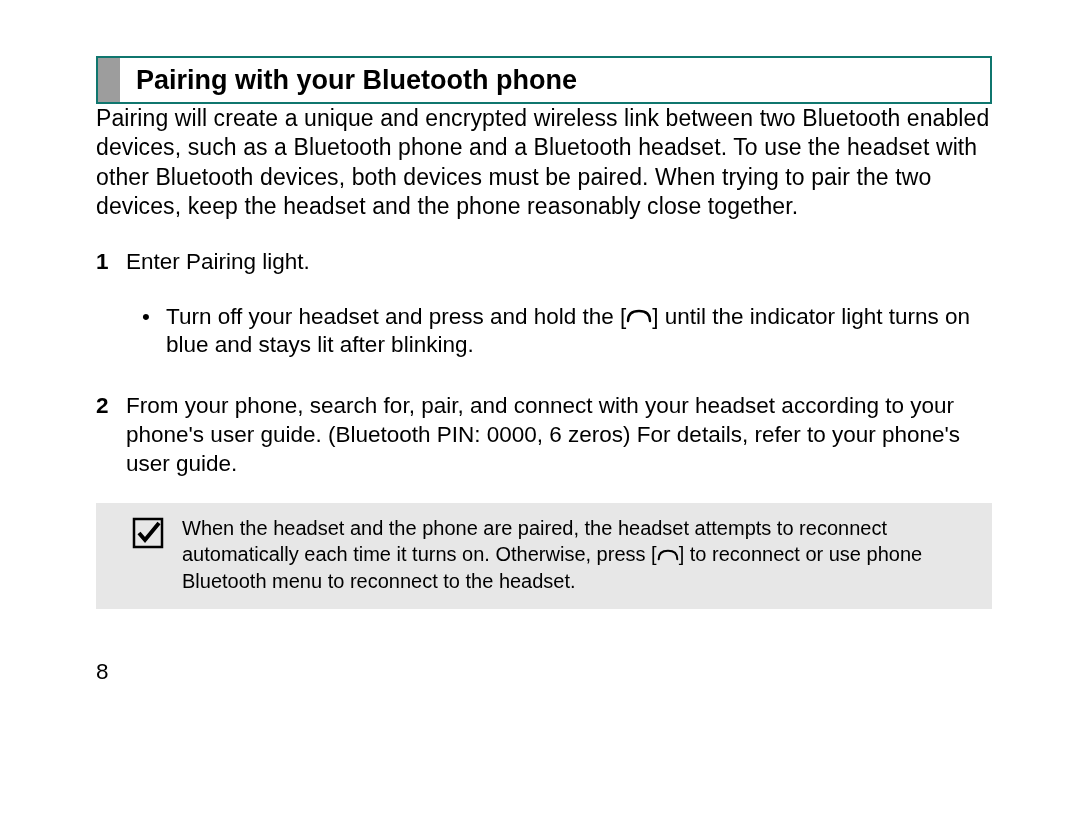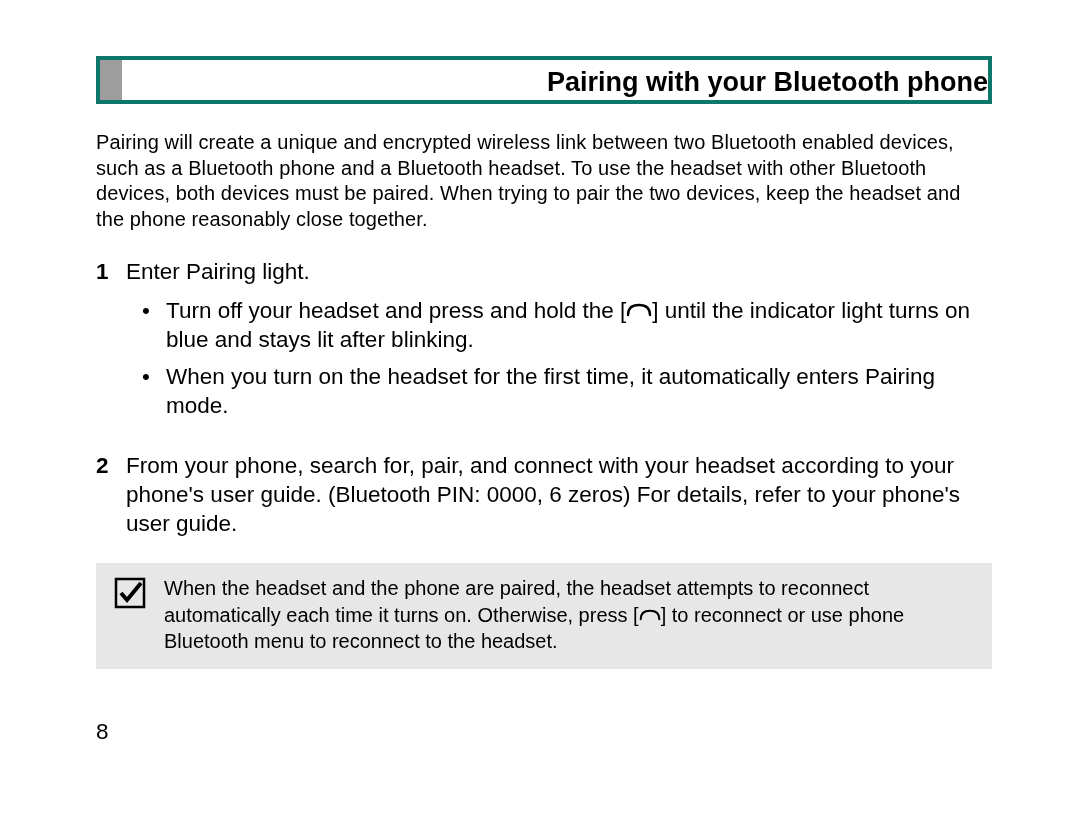--- a/index.html
+++ b/index.html
@@ -10,42 +10,40 @@
     height: 840px;
     font-family: Verdana, Geneva, sans-serif;
     color: #000;
   }
   .page {
     padding: 56px 88px 0 96px;
     box-sizing: border-box;
     width: 1080px;
   }
   .heading-bar {
-    border: 4px solid #0f766e;
+    border: 2px solid #0f766e;
     display: flex;
     align-items: stretch;
     height: 48px;
     box-sizing: border-box;
-    justify-content: space-between;
   }
   .heading-tab {
     width: 22px;
     background: #9d9d9d;
   }
   .heading-text {
     font-weight: bold;
     font-size: 27px;
     line-height: 44px;
     padding-left: 16px;
     letter-spacing: 0px;
   }
   .intro {
-    font-size: 20px;
+    font-size: 23px;
     line-height: 1.28;
-    margin-top: 26px;
     letter-spacing: 0.1px;
   }
   ol.steps {
     list-style: none;
     padding: 0;
     margin: 26px 0 0 0;
   }
   ol.steps > li {
     display: flex;
     gap: 16px;
@@ -57,21 +55,21 @@
     line-height: 1.28;
     min-width: 14px;
   }
   ol.steps .body {
     font-size: 22.5px;
     line-height: 1.28;
   }
   ul.sub {
     list-style: none;
     padding: 0;
-    margin: 10px 0 0 0;
+    margin: 26px 0 0 0;
   }
   ul.sub > li {
     position: relative;
     padding-left: 40px;
     font-size: 22.5px;
     line-height: 1.28;
     margin-bottom: 8px;
   }
   ul.sub > li::before {
     content: "•";
@@ -81,21 +79,21 @@
     font-size: 22.5px;
   }
   .turnkey-icon {
     display: inline-block;
     vertical-align: middle;
     margin-top: -3px;
   }
   .note-box {
     background: #e7e7e7;
     display: flex;
-    padding: 12px 16px 14px 18px;
+    padding: 12px 16px 14px 36px;
     gap: 18px;
     margin-top: 21px;
   }
   .note-check {
     flex: 0 0 auto;
     margin-top: 2px;
   }
   .note-text {
     font-size: 20px;
     line-height: 1.34;
@@ -121,23 +119,20 @@
     <li>
       <div class="num">1</div>
       <div class="body">
         <span>Enter Pairing light.</span>
         <ul class="sub">
           <li>
             <span>Turn off your headset and press and hold the [</span><span class="turnkey-icon"><svg width="26" height="14" viewBox="0 0 26 14">
                   <path d="M2 12 Q2 2 13 2 Q24 2 24 12" fill="none" stroke="#000" stroke-width="2.4" stroke-linecap="round"></path>
                 </svg></span><span>] until the indicator light turns on blue and stays lit after blinking.</span>
           </li>
-          <li>
-            <span>When you turn on the headset for the first time, it automatically enters Pairing mode.</span>
-          </li>
         </ul>
       </div>
     </li>
     <li>
       <div class="num">2</div>
       <div class="body">
         <span>From your phone, search for, pair, and connect with your headset according to your phone's user guide. (Bluetooth PIN: 0000, 6 zeros) For details, refer to your phone's user guide.</span>
       </div>
     </li>
   </ol>

